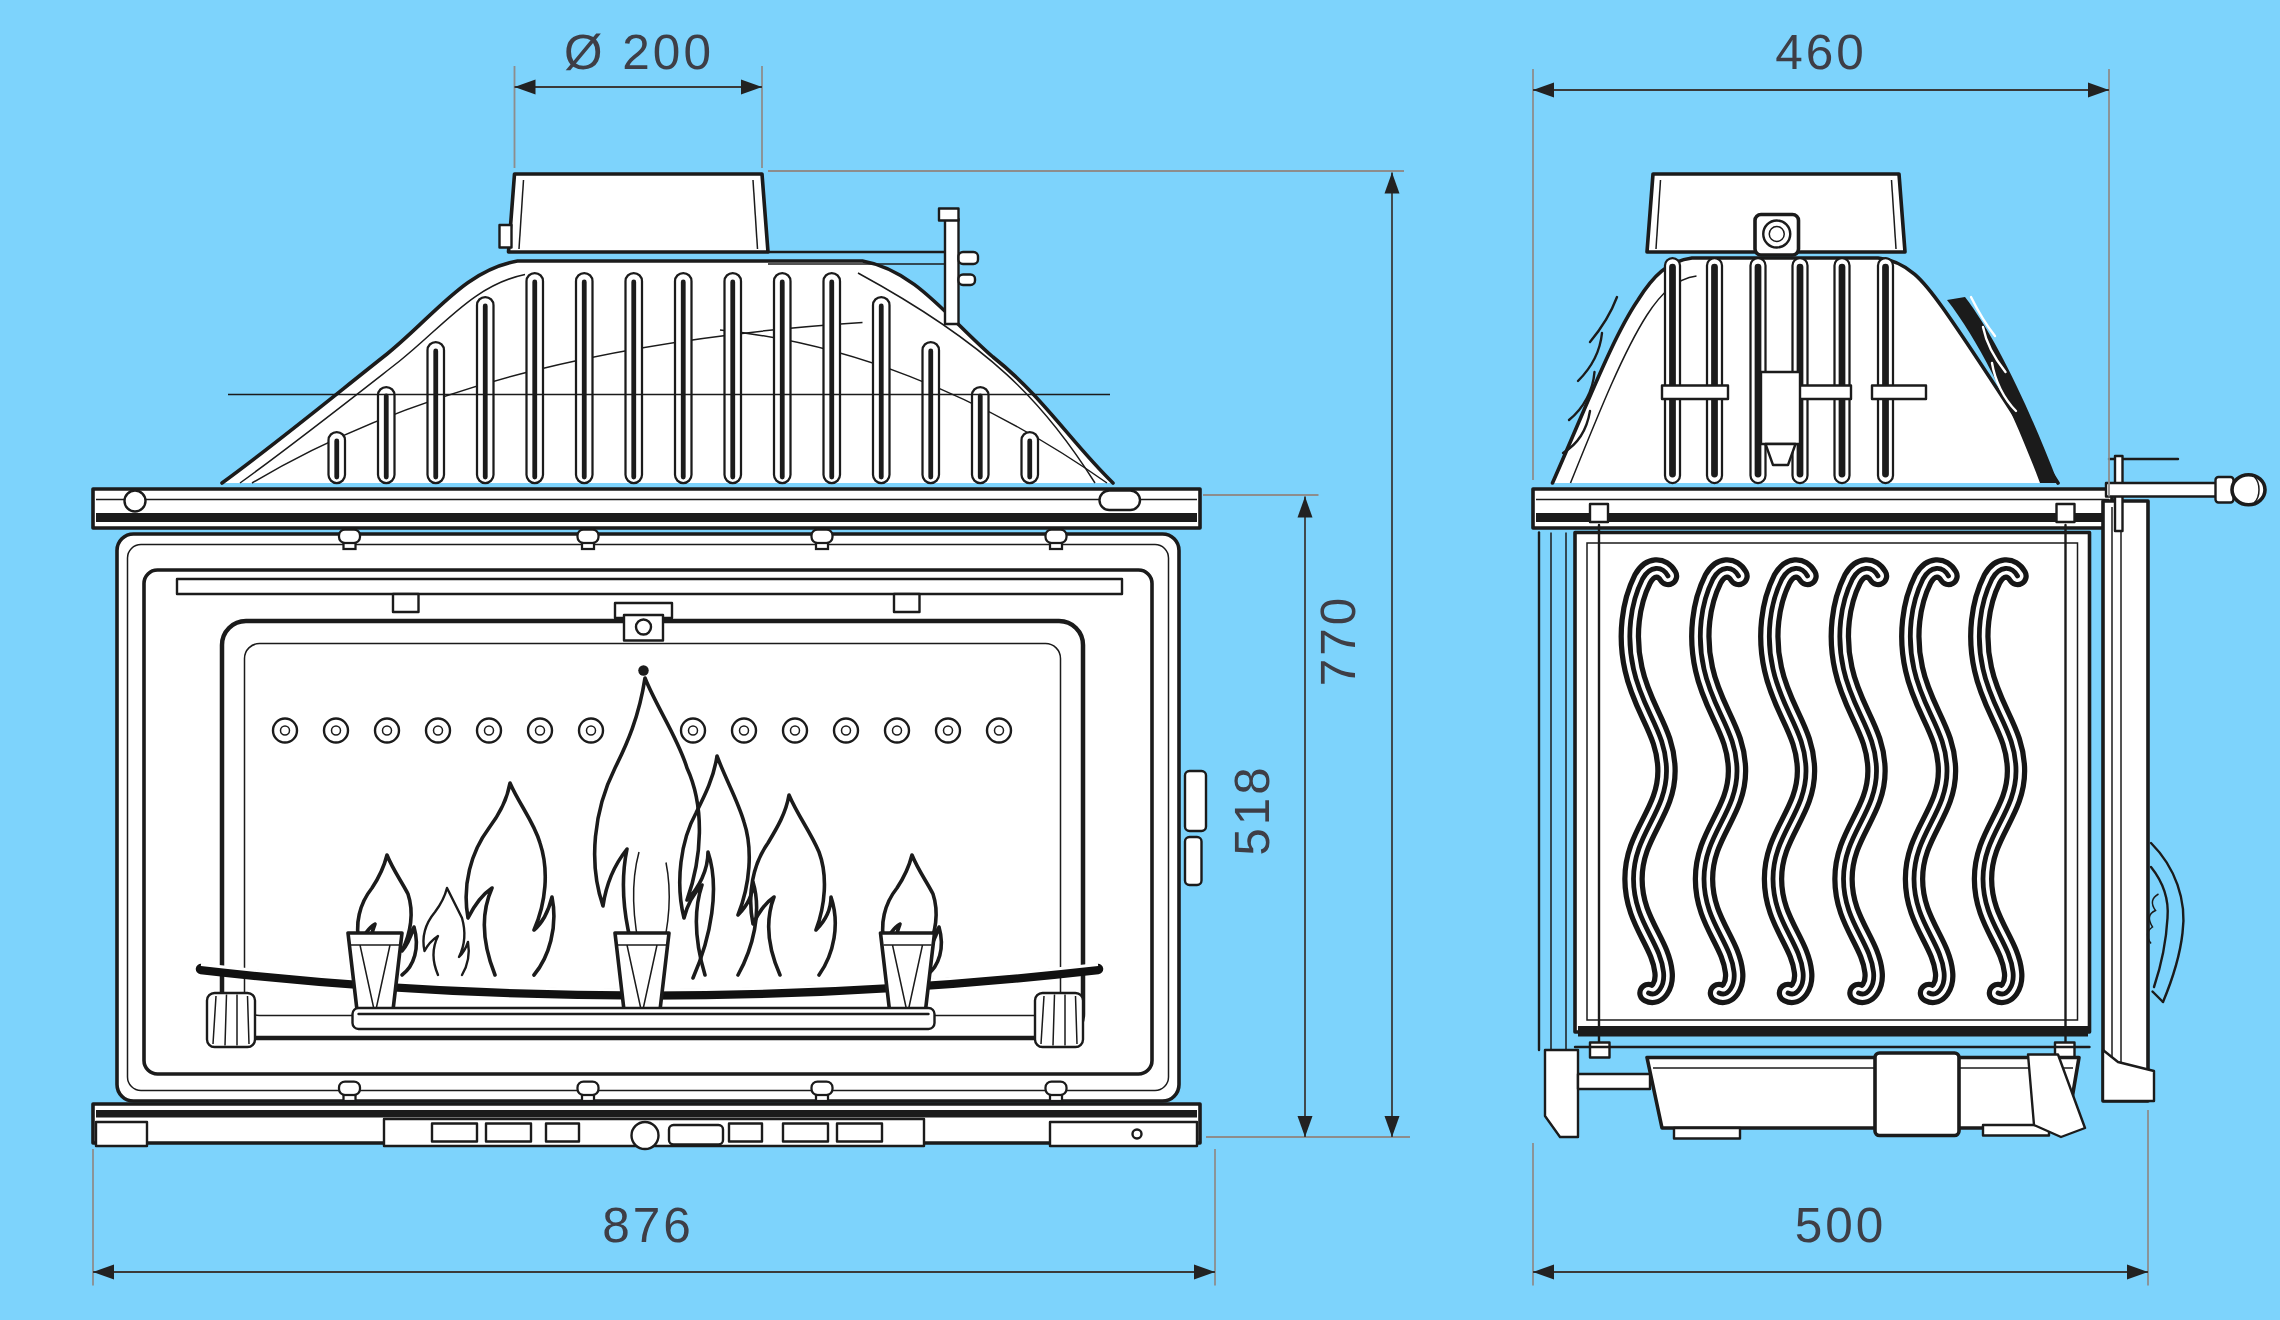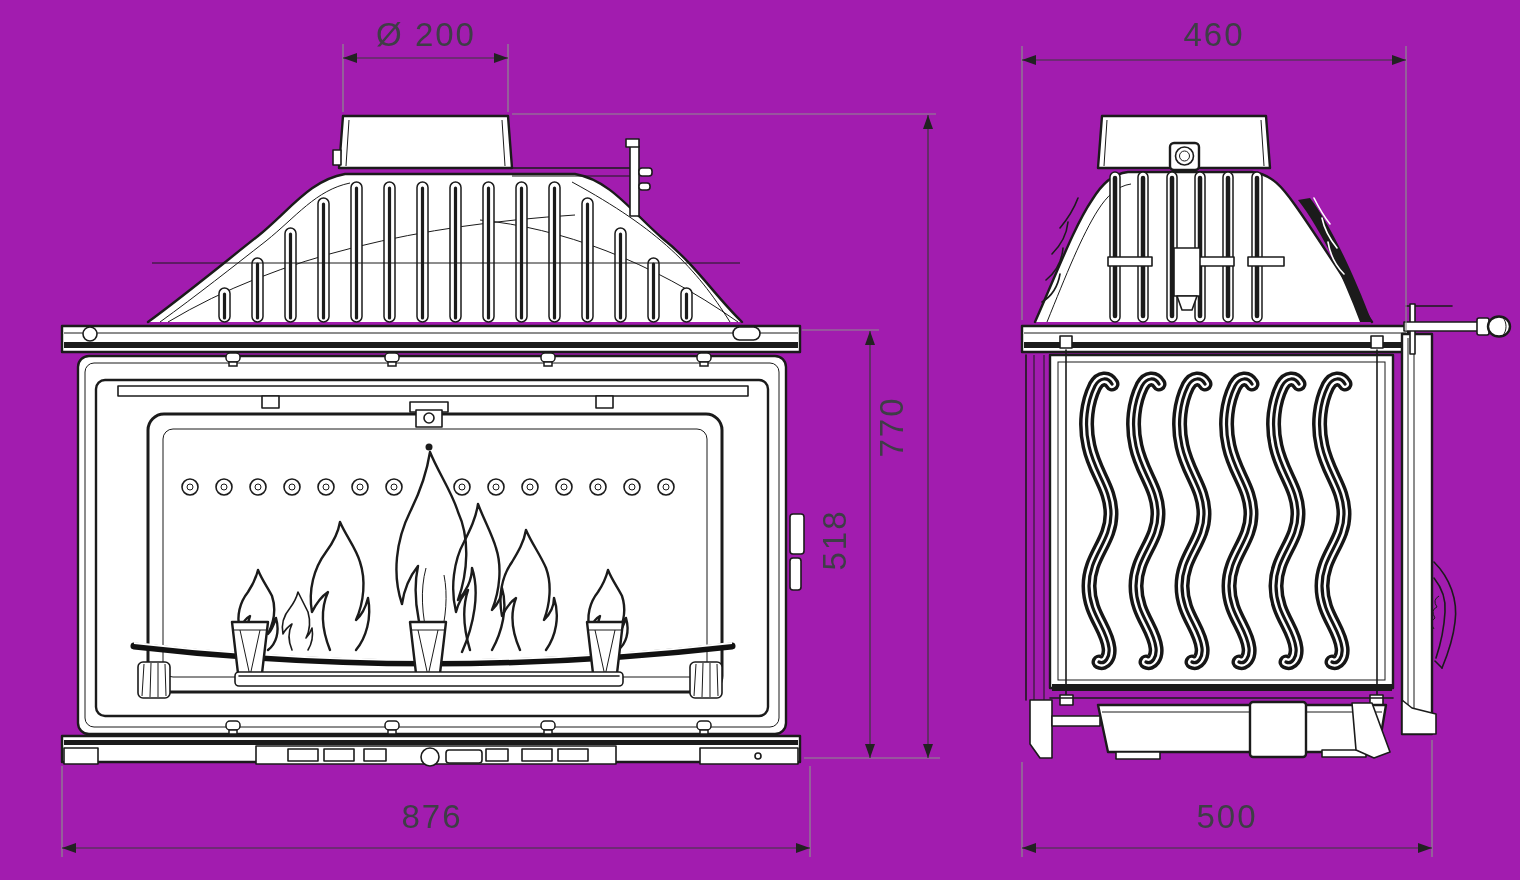--- a/index.html
+++ b/index.html
@@ -1,16 +1,16 @@
 <!DOCTYPE html>
 <html><head>
 <meta charset="utf-8">
 <style>
   html,body{margin:0;padding:0;background:#ffffff;}
-  #stage{position:relative;width:1520px;height:880px;background:#a21caf;overflow:hidden;
+  #stage{position:relative;width:1520px;height:880px;background:#7dd3fc;overflow:hidden;
          font-family:"Liberation Sans",sans-serif;}
   svg{position:absolute;top:0;left:0;}
   .ln{stroke:#1b1b1b;stroke-width:1.6;fill:none;stroke-linejoin:round;stroke-linecap:round;}
   .ln2{stroke:#1b1b1b;stroke-width:2.4;fill:none;stroke-linejoin:round;stroke-linecap:round;}
   .thin{stroke:#1b1b1b;stroke-width:1;fill:none;}
   .wht{fill:#ffffff;}
   .drk{fill:#1b1b1b;stroke:none;}
   .fin{fill:#ffffff;stroke:#1b1b1b;stroke-width:1.5;}
   .fincore{stroke:#1b1b1b;stroke-width:3.2;stroke-linecap:round;}
   .wf1{stroke:#161616;stroke-width:15;fill:none;stroke-linecap:round;}

